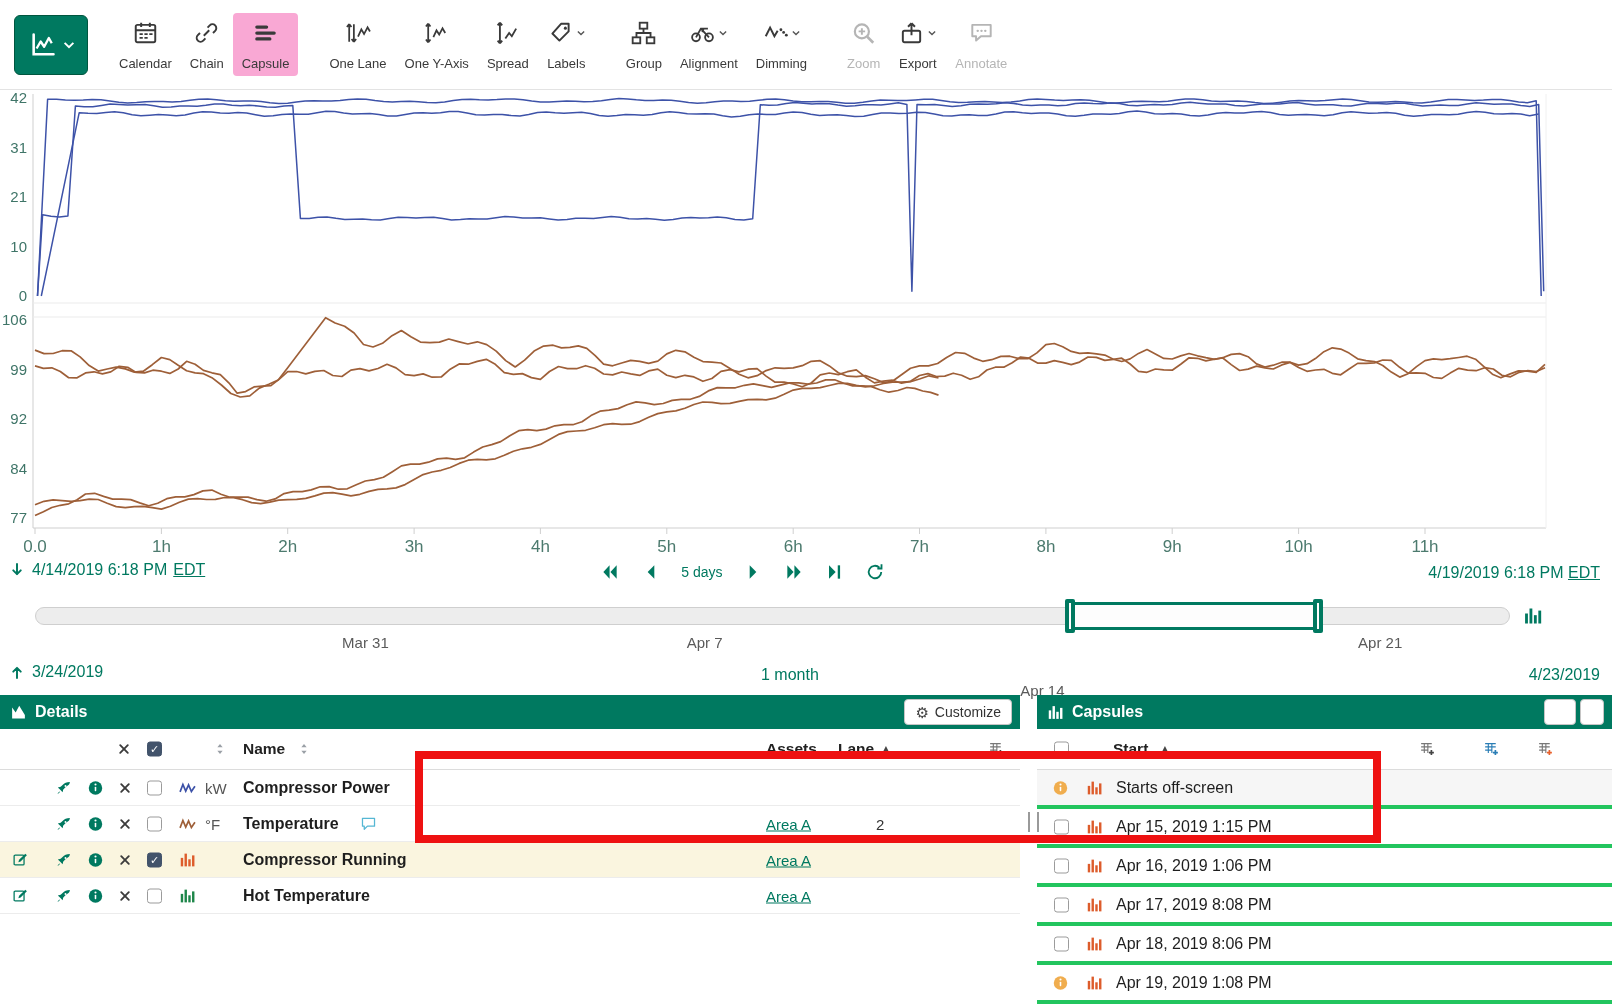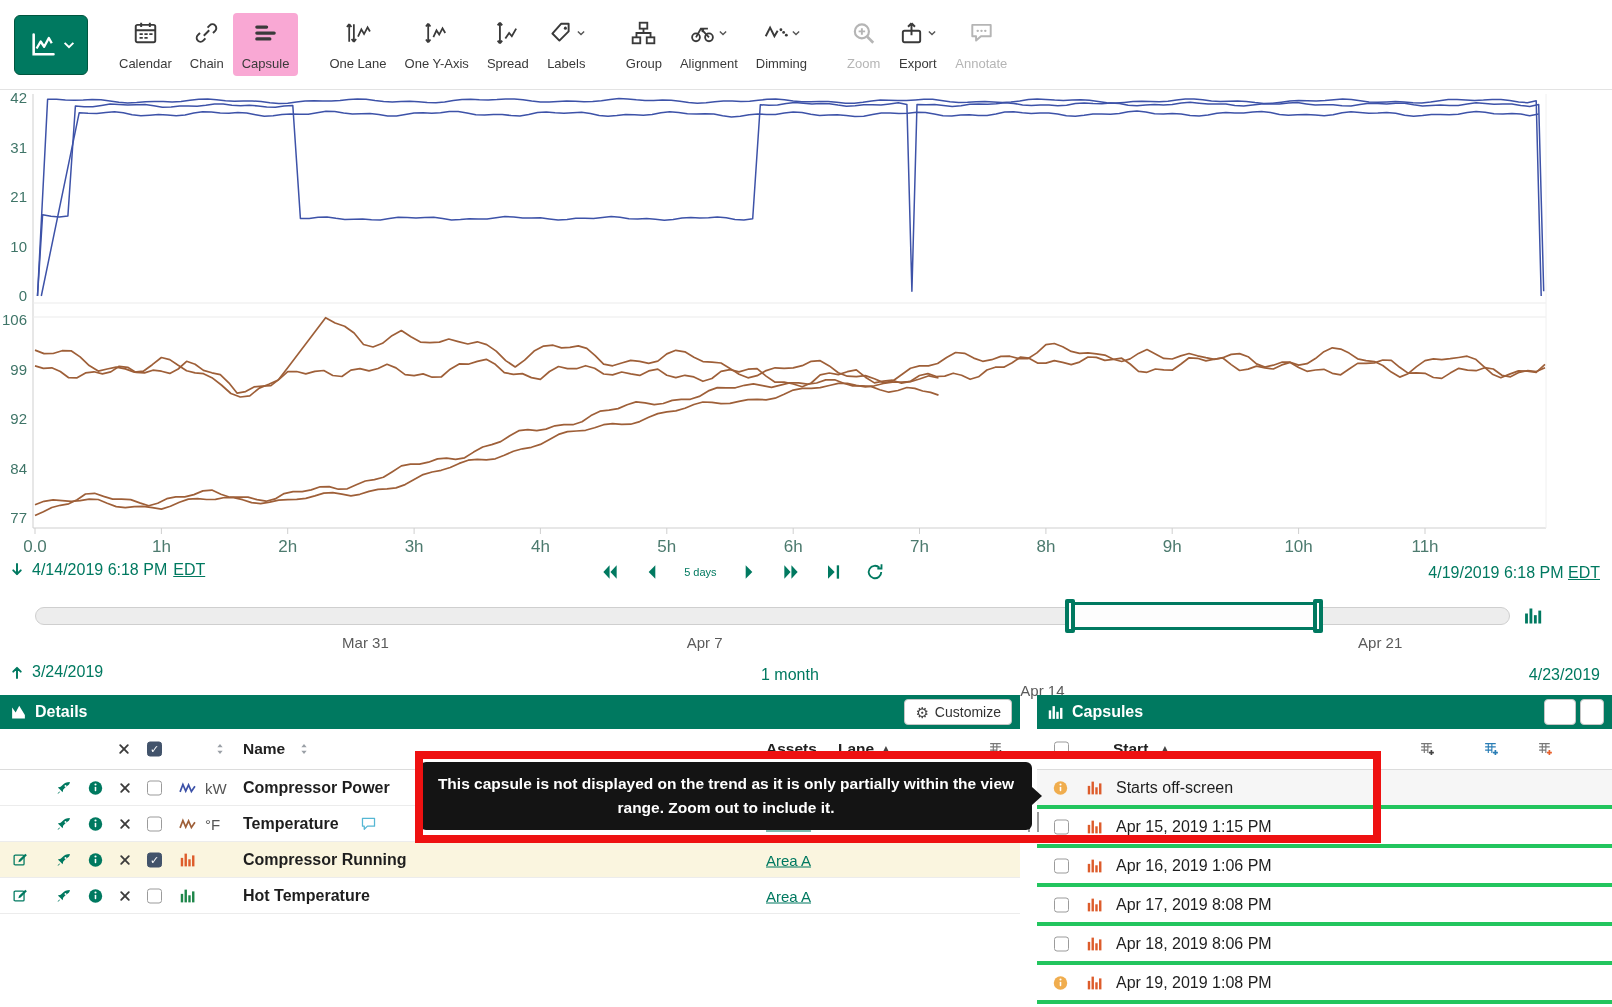--- a/index.html
+++ b/index.html
@@ -31,21 +31,21 @@
   text.xtick{font-size:17px;fill:#4c7a6e;font-family:"Liberation Sans",sans-serif;}
 
   
   .time-row{position:absolute;top:561px;left:0;right:0;height:28px;color:#007960;font-size:16px;}
   .start-group{position:absolute;left:8px;top:0;display:flex;align-items:center;gap:6px;}
   .end-group{position:absolute;right:12px;top:3px;}
   .tz{text-decoration:underline;cursor:pointer;}
   .center-controls{position:absolute;left:600px;top:1px;width:285px;display:flex;align-items:center;justify-content:space-between;}
   .tc-btn{width:20px;height:20px;color:#007960;cursor:pointer;line-height:0;}
   .tc-btn svg{width:100%;height:100%;}
-  .duration{font-size:11px;color:#007960;}
+  .duration{font-size:14px;color:#007960;}
   .green-arrow{width:18px;height:18px;color:#007960;line-height:0;}
   .green-arrow svg{width:100%;height:100%;}
 
   
   .scrub-row{position:absolute;top:604px;left:35px;width:1475px;height:26px;}
   .scrub-bar{position:absolute;top:3px;left:0;right:0;height:18px;background:#ededed;border:1px solid #cfcfcf;border-radius:9px;box-sizing:border-box;}
   .scrub-sel{position:absolute;top:-2px;height:28px;background:#fdfdfd;border-top:3px solid #007960;border-bottom:3px solid #007960;box-sizing:border-box;}
   .scrub-handle{position:absolute;top:-5px;width:10px;height:34px;background:#007960;border-radius:2px;}
   .scrub-handle::after{content:'';position:absolute;left:3.5px;top:4px;bottom:4px;width:2.5px;background:#fff;}
   .scrub-icon{position:absolute;left:1488px;top:2px;width:20px;height:20px;color:#007960;line-height:0;}
@@ -622,19 +622,16 @@
               <rect x="13.1" y="11" width="3.4" height="10" fill="currentColor"></rect>
               <rect x="18.4" y="5.5" width="3.4" height="15.5" fill="currentColor"></rect>
             </svg></span>
           <span class="cplabel c" style="left: 79px;">Apr 19, 2019 1:08 PM</span>
         </div>
       </div>
   </div>
 
   <div class="pane-handle"></div>
 
-  <div class="tooltip">
-    <span>This capsule is not displayed on the trend as it is only partially within the view range. Zoom out to include it.</span>
-  </div>
 
   <div class="red-box"></div>
 
 </div>
 
 </body></html>

